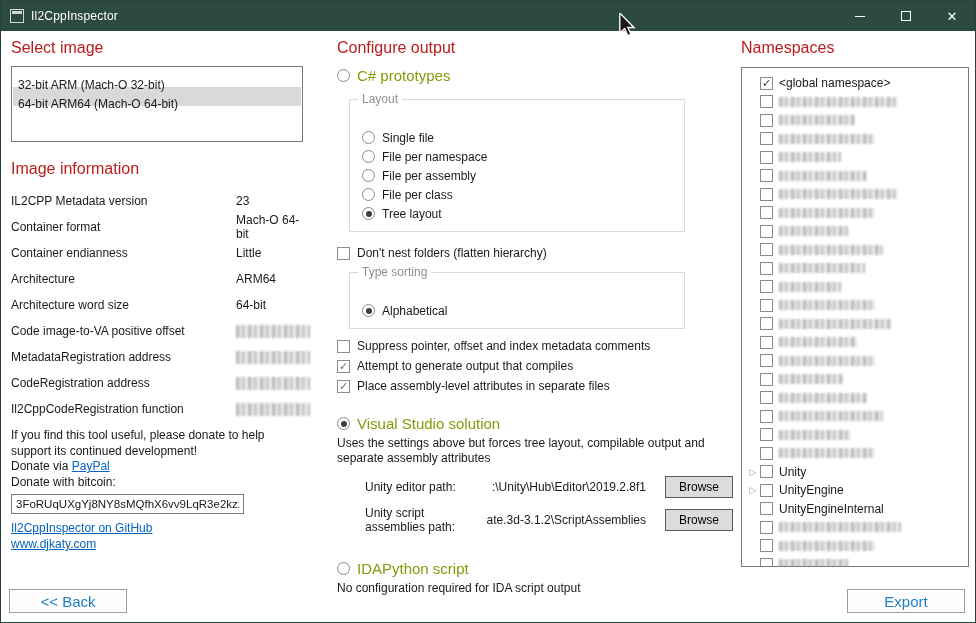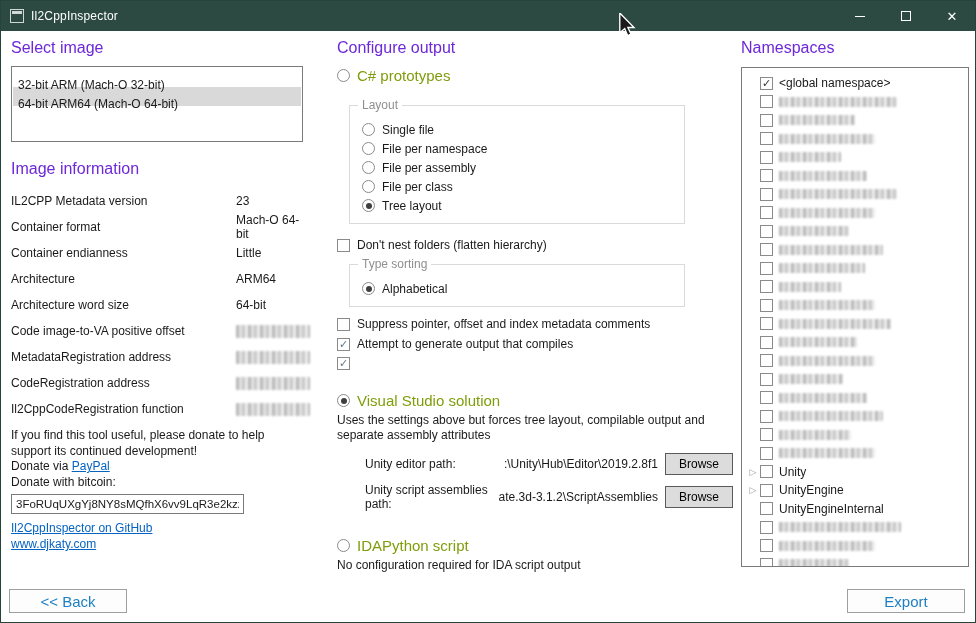--- a/index.html
+++ b/index.html
@@ -19,21 +19,21 @@
   .close-glyph { font-size:13px; line-height:1; }
 
   
   .cursor { position:absolute; left:618px; top:12px; z-index:50; pointer-events:none; }
 
   
   .col { position:absolute; top:38px; }
   .col-left { left:10px; width:292px; }
   .col-mid { left:336px; width:396px; }
   .col-right { left:740px; width:228px; }
-  .h { font-size:16px; color:#6d28d9; font-weight:400; }
+  .h { font-size:16px; color:#b91c1c; font-weight:400; }
 
   
   .listbox { margin-top:9px; border:1px solid #7a7a7a; height:76px; padding:1px; overflow:hidden; background:#fff; }
   .lb-item { height:19px; line-height:19px; padding:8px 5px; white-space:nowrap; }
   .lb-item.sel { background:#d9d9d9; }
   .h-info { margin-top:18px; }
   .info-table { margin-top:10px; }
   .info-row { position:relative; height:26px; display:flex; align-items:center; }
   .info-value { position:absolute; left:225px; }
   .val-redacted { position:absolute; left:225px; width:74px; height:13px; }
@@ -53,28 +53,28 @@
   .opt-row { display:flex; align-items:center; gap:7px; }
   .opt-row.green { margin-top:10px; }
   .opt-row.green .opt-label { color:#7e9d0a; font-size:15px; }
   .radio { width:13px; height:13px; border:1px solid #8a8a8a; border-radius:50%; background:#fff; flex:none; display:flex; align-items:center; justify-content:center; }
   .radio.sel::after { content:""; width:6px; height:6px; border-radius:50%; background:#3f3f3f; }
   .checkbox { width:13px; height:13px; border:1px solid #8a8a8a; background:#fff; flex:none; display:flex; align-items:center; justify-content:center; font-size:11px; line-height:1; color:#5d7588; }
   .checkbox.dark { color:#333; }
   .cb-row { display:flex; align-items:center; gap:7px; margin-top:6px; }
 
   
-  .groupbox { position:relative; border:1px solid #dadada; margin:21px 0 0 12px; width:336px; padding:14px 8px 8px 12px; }
+  .groupbox { position:relative; border:1px solid #dadada; margin:15px 0 0 12px; width:336px; padding:28px 8px 8px 12px; }
   .gb-label { position:absolute; top:-8px; left:8px; background:#fff; padding:0 4px; color:#8f8f8f; }
   .groupbox .opt-row { height:19px; }
 
   .mid-desc { margin-top:4px; width:392px; line-height:15px; }
   .path-row { display:flex; align-items:center; margin-left:28px; margin-top:8px; }
   .path-value { margin-left:auto; margin-right:7px; white-space:nowrap; }
-  .browse-btn { width:68px; height:22px; background:#dcdcdc; border:1px solid #5a5a5a; font-size:12px; font-family:"Liberation Sans",sans-serif; display:flex; align-items:center; justify-content:center; cursor:pointer; flex:none; }
+  .browse-btn { width:68px; height:22px; background:#dcdcdc; border:1px solid #5a5a5a; font-size:12px; font-family:"Liberation Sans",sans-serif; display:flex; align-items:center; justify-content:center; cursor:pointer; flex:none;margin-left:12px; }
 
   
   .tree { margin-top:10px; border:1px solid #7a7a7a; height:500px; padding:6px 4px; overflow:hidden; background:#fff; }
   .tree-row { display:flex; align-items:center; height:18.5px; }
   .arrow-slot { width:14px; flex:none; color:#9a9a9a; font-size:9px; display:flex; align-items:center; justify-content:center; }
   .tree .checkbox { margin-right:6px; }
   .ns-redacted { height:10px; }
   .ns-label { white-space:nowrap; }
 </style>
 </head>
@@ -215,20 +215,21 @@
         <div class="cb-row">
           <span class="checkbox"></span>
           <span class="opt-label">Suppress pointer, offset and index metadata comments</span>
         </div>
         <div class="cb-row">
           <span class="checkbox checked">✓</span>
           <span class="opt-label">Attempt to generate output that compiles</span>
         </div>
         <div class="cb-row">
           <span class="checkbox checked">✓</span>
+          <span class="opt-label">Place assembly-level attributes in separate files</span>
         </div>
       </div>
 
     <div class="opt-row green" style="margin-top:22px">
       <span class="radio sel"></span>
       <span class="opt-label">Visual Studio solution</span>
     </div>
     <div class="mid-desc">Uses the settings above but forces tree layout, compilable output and separate assembly attributes</div>
 
     <div class="path-row" style="margin-top:10px">

